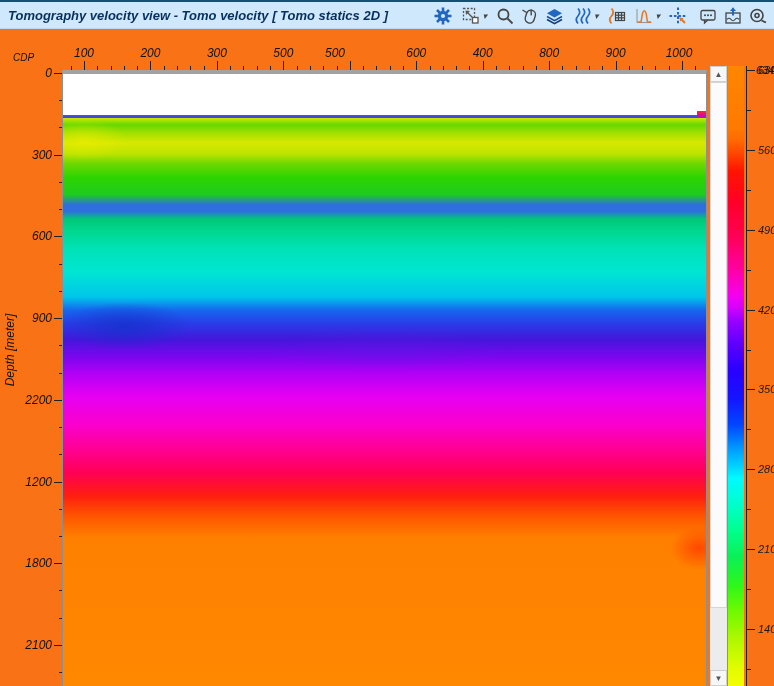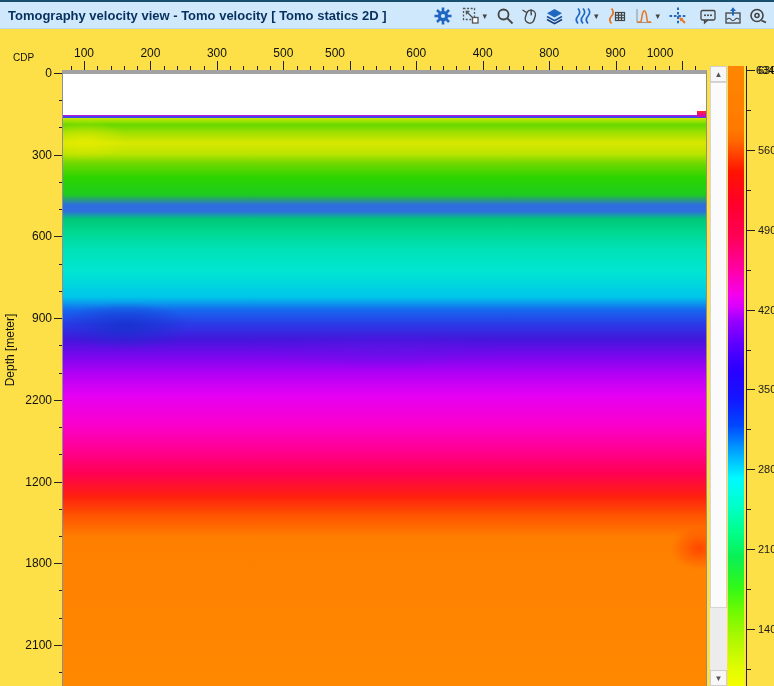--- a/index.html
+++ b/index.html
@@ -1,18 +1,18 @@
 <!DOCTYPE html>
 <html><head>
 <meta charset="utf-8">
 <style>
   * { margin:0; padding:0; box-sizing:border-box; }
   html,body { width:774px; height:686px; overflow:hidden; }
   body { font-family:"Liberation Sans", sans-serif; background:#f0f0f0; position:relative; }
-  #win { position:absolute; inset:0; background:#fde047; }
+  #win { position:absolute; inset:0; background:#f97316;font-style:italic; }
 
   
   .topstrip { position:absolute; left:0; top:0; width:774px; height:2px; background:#17506e; }
   .titlebar { position:absolute; left:0; top:2px; width:774px; height:27px; background:#cfe8fb; display:flex; align-items:center; border-bottom:1px solid #bdd9ee; }
   .title { font-size:13px; font-weight:bold; color:#08305e; padding-left:8px; white-space:nowrap; }
   .toolbar { position:absolute; right:4px; top:2px; height:27px; display:flex; align-items:center; gap:1px; }
   .tbtn { height:24px; min-width:24px; display:flex; align-items:center; justify-content:center; border-radius:2px; cursor:default; }
   .caret { font-size:9px; color:#444; margin-left:1px; }
   .tbsep { width:4px; }
 
@@ -218,21 +218,21 @@
       <div class="tick-label-top" style="left: 313px;">500</div>
       <div class="tick-major-top" style="left: 349.8px;"></div>
       <div class="tick-label-top" style="left: 394.25px;">600</div>
       <div class="tick-major-top" style="left: 416.25px;"></div>
       <div class="tick-label-top" style="left: 460.7px;">400</div>
       <div class="tick-major-top" style="left: 482.7px;"></div>
       <div class="tick-label-top" style="left: 527.15px;">800</div>
       <div class="tick-major-top" style="left: 549.15px;"></div>
       <div class="tick-label-top" style="left: 593.6px;">900</div>
       <div class="tick-major-top" style="left: 615.6px;"></div>
-      <div class="tick-label-top" style="left: 638px;">1000</div>
+      <div class="tick-label-top" style="left: 657px;">1000</div>
       <div class="tick-major-top" style="left: 682.05px;"></div>
       <div class="tick-minor-top" style="left: 70.71px;"></div>
       <div class="tick-minor-top" style="left: 97.29px;"></div>
       <div class="tick-minor-top" style="left: 110.58px;"></div>
       <div class="tick-minor-top" style="left: 123.87px;"></div>
       <div class="tick-minor-top" style="left: 137.16px;"></div>
       <div class="tick-minor-top" style="left: 163.74px;"></div>
       <div class="tick-minor-top" style="left: 177.03px;"></div>
       <div class="tick-minor-top" style="left: 190.32px;"></div>
       <div class="tick-minor-top" style="left: 203.61px;"></div>

